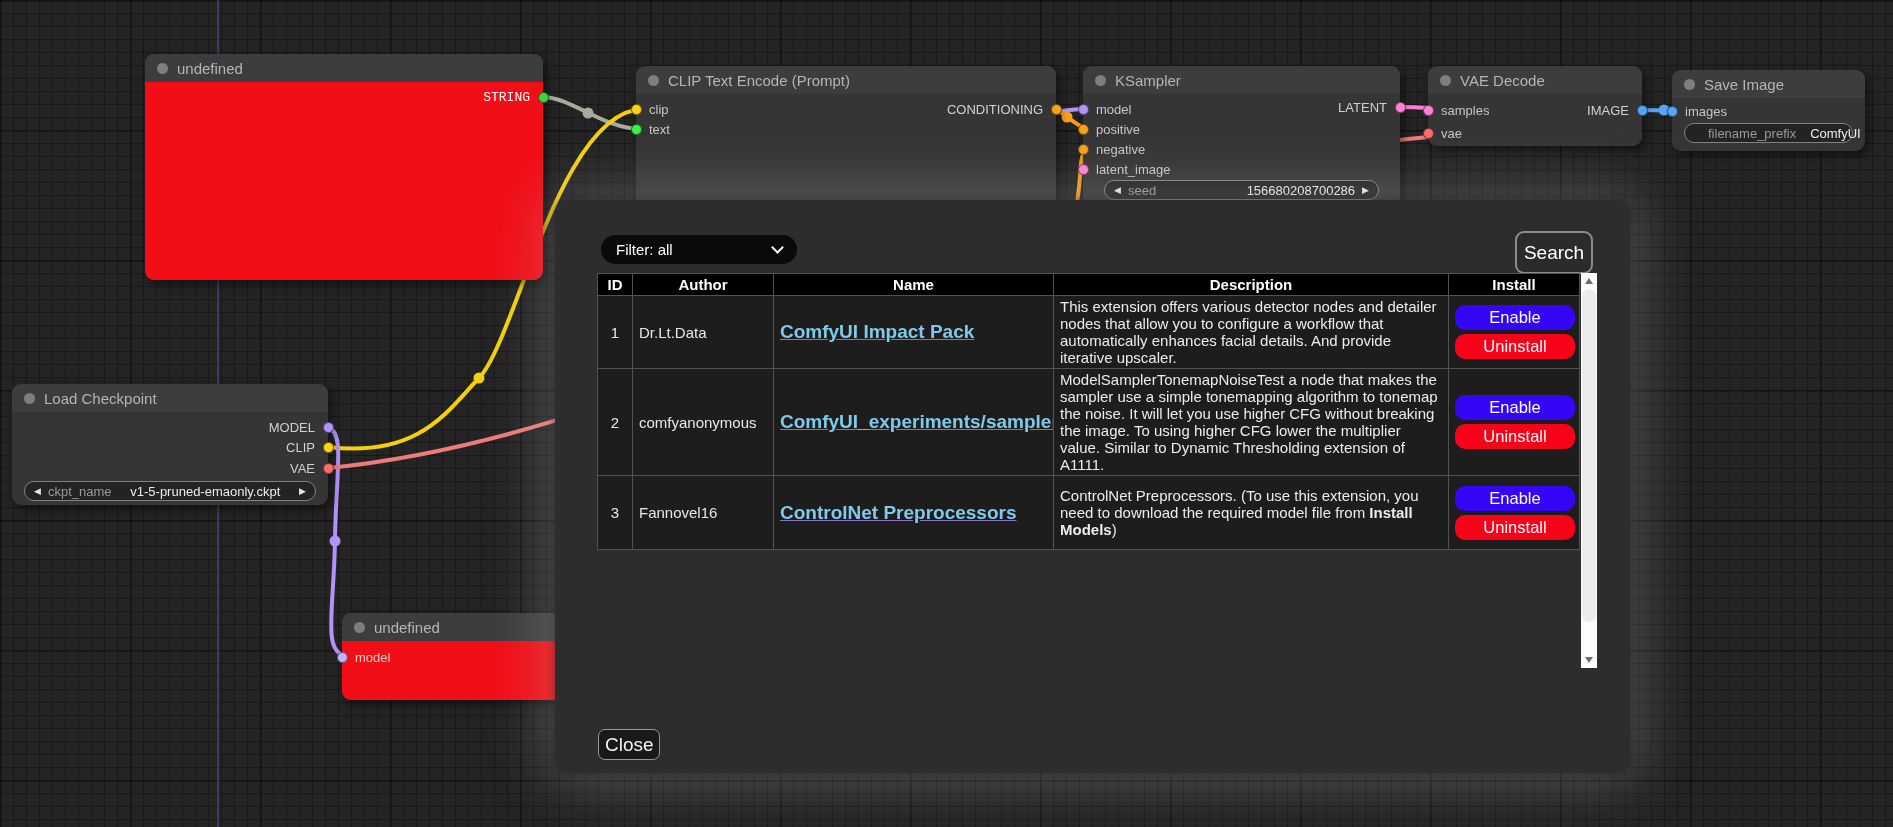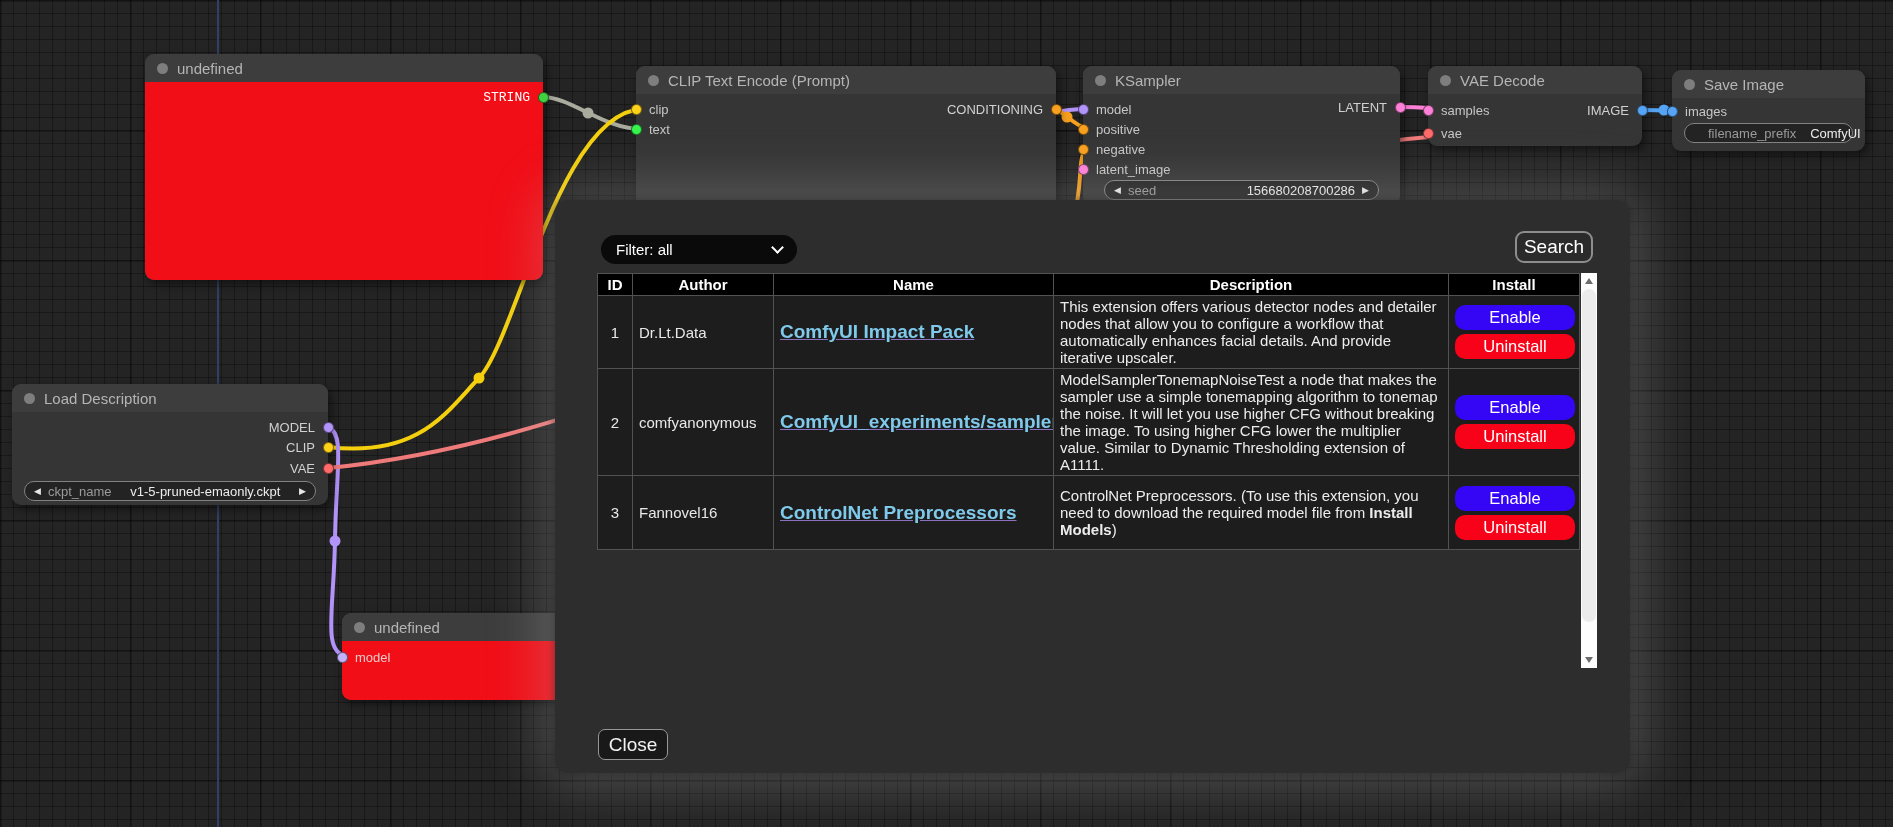--- a/index.html
+++ b/index.html
@@ -35,38 +35,38 @@
   .wval{color:#ececec;}
   .wspace{flex:1;}
 
   
   .modal{position:absolute;left:555px;top:200px;width:1075px;height:573px;background:#2d2d2d;border-radius:14px;z-index:10;
     box-shadow:0 0 55px 12px rgba(195,195,195,.28), 0 0 8px rgba(0,0,0,.6);}
   .filter-pill{position:absolute;left:46px;top:35px;width:196px;height:29px;background:#0a0a0a;border-radius:15px;display:flex;align-items:center;justify-content:space-between;padding:0 15px;color:#fff;font-size:15px;box-sizing:border-box;cursor:pointer;}
   .chev{width:7px;height:7px;border-right:2px solid #fff;border-bottom:2px solid #fff;transform:rotate(45deg);margin-top:-4px;}
   .search-input{position:absolute;left:725px;top:34px;width:228px;height:30px;background:#242424;border:2px solid #7d7d7d;border-radius:8px;color:#ddd;font-size:15px;padding:0 10px;box-sizing:border-box;outline:none;}
   .search-input::placeholder{color:#8f8f8f;}
-  .search-btn{position:absolute;left:960px;top:31px;width:78px;height:32px;background:#2b2b2b;border:2px solid #8d8d8d;border-radius:9px;color:#fff;font-size:19px;cursor:pointer;}
+  .search-btn{position:absolute;left:960px;top:31px;width:78px;height:43px;background:#2b2b2b;border:2px solid #8d8d8d;border-radius:9px;color:#fff;font-size:19px;cursor:pointer;}
   .scrollwrap{position:absolute;left:42px;top:73px;width:1000px;height:395px;}
   table.ext{border-collapse:collapse;table-layout:fixed;width:982px;background:#1d1d1d;color:#e8e8e8;}
   table.ext th{background:#000;color:#fff;font-size:15px;height:21px;border:1px solid #525252;padding:0;font-weight:bold;}
   table.ext td{border:1px solid #525252;font-size:15px;vertical-align:middle;padding:2px 6px;box-sizing:border-box;overflow:hidden;}
   td.c-id{text-align:center;}
   td.c-desc{font-size:14.5px;line-height:17px;vertical-align:top;padding:2px 4px;color:#ececec;}
   a.ext-link{color:#7fc9ea;font-weight:bold;font-size:19px;text-decoration:underline;text-decoration-color:#8b6fc0;cursor:pointer;}
   td.c-install{text-align:center;padding:3px 5px;}
   .btn{display:block;width:120px;height:25px;margin:4px auto;border:none;border-radius:10px;color:#fff;font-size:16.5px;line-height:25px;padding:0;cursor:pointer;font-family:inherit;}
   .btn-enable{background:#3505f6;}
   .btn-uninstall{background:#f70218;}
   .sbar{position:absolute;right:0;top:0;width:16px;height:395px;background:#fdfdfd;}
   .sthumb{position:absolute;top:16px;left:1px;width:14px;height:333px;background:#ececec;border-radius:7px;}
   .sarrow{position:absolute;left:4px;width:0;height:0;border-left:4px solid transparent;border-right:4px solid transparent;}
   .sarrow.up{top:5px;border-bottom:6px solid #6d6d6d;}
   .sarrow.down{bottom:5px;border-top:6px solid #6d6d6d;}
-  .close-btn{position:absolute;left:43px;top:529px;width:70px;height:31px;background:#191919;border:1.5px solid #979797;border-radius:7px;color:#f2f2f2;font-size:19px;cursor:pointer;}
+  .close-btn{position:absolute;left:43px;top:529px;width:62px;height:31px;background:#191919;border:1.5px solid #979797;border-radius:7px;color:#f2f2f2;font-size:19px;cursor:pointer;}
 </style>
 </head>
 <body>
 
 <div id="stage">
 
   <div class="vline"></div>
 
   <svg class="wires" width="1893" height="827">
     <path d="M543 97 C570 97 605 129 640 129" stroke="#a8ab9e" stroke-width="4" fill="none"></path>
@@ -184,21 +184,21 @@
     </div>
     <div class="prow out" style="top:34px;">
       <span class="plabel">IMAGE</span>
       <span class="pdot" style="background:#55a4f5;"></span>
     </div>
   </div>
 
   <div class="node" style="left:12px;top:384px;width:316px;height:121px;">
     <div class="node-title">
       <span class="title-dot"></span>
-      <span>Load Description</span>
+      <span>Load Checkpoint</span>
     </div>
     <div class="prow out" style="top:33px;">
       <span class="plabel">MODEL</span>
       <span class="pdot" style="background:#b293fa;"></span>
     </div>
     <div class="prow out" style="top:53px;">
       <span class="plabel">CLIP</span>
       <span class="pdot" style="background:#ffd21a;"></span>
     </div>
     <div class="prow out" style="top:74px;">

